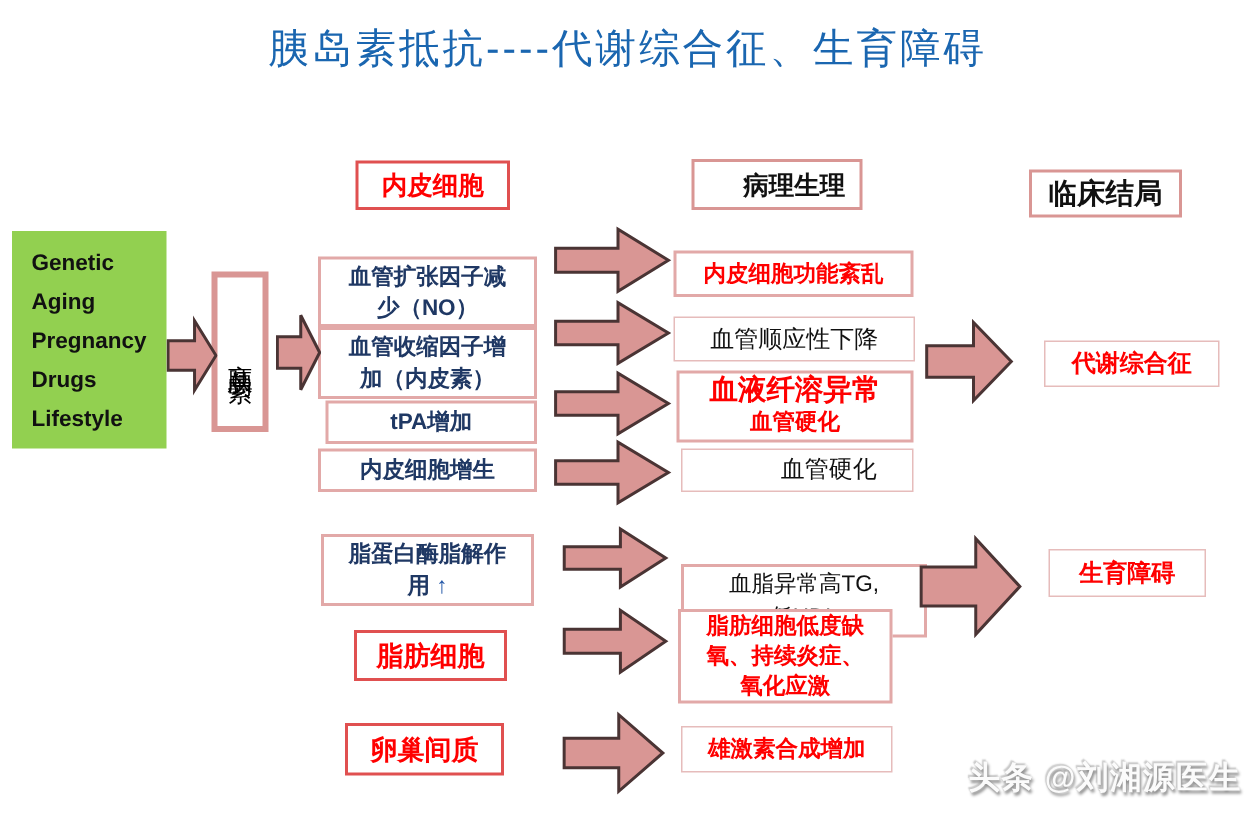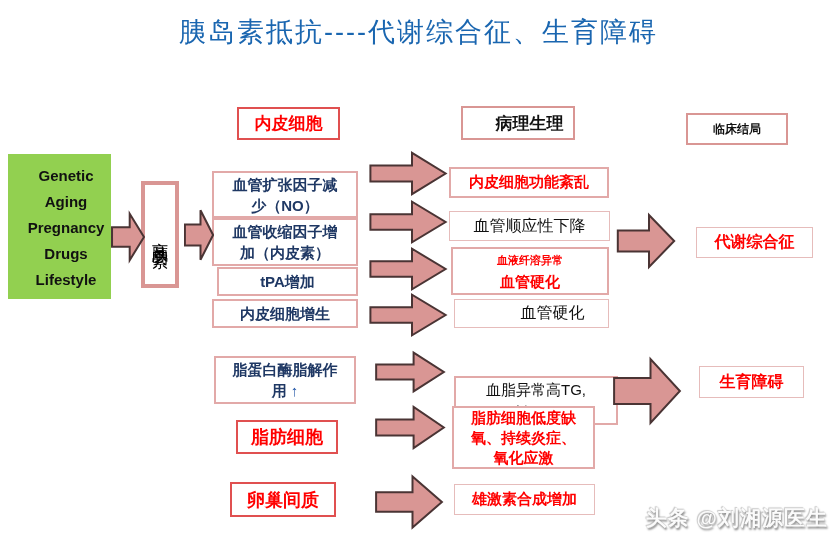--- a/index.html
+++ b/index.html
@@ -10,21 +10,20 @@
   .abs{position:absolute;box-sizing:border-box;}
   
   .title{
     left:0;top:14px;width:100%;text-align:center;
     font-size:27px;font-weight:normal;color:#1a66b0;letter-spacing:2px;
   }
   
   .riskbox{
     left:8px;top:154px;width:103px;height:145px;background:#92d050;
     padding:9px 0 0 13px;
-    text-align:center;
   }
   .riskbox .item{font-size:15px;font-weight:bold;color:#111;line-height:26px;}
   
   .box{
     background:#fff;display:flex;flex-direction:column;align-items:center;justify-content:center;
     text-align:center;
   }
   .b-salmon{border:2px solid #e2a9a8;}
   .b-salmon-strong{border:2.5px solid #d99694;}
   .b-salmon-light{border:1.5px solid #e6bcbb;}
@@ -105,41 +104,41 @@
     <span class="t-black" style="font-size:17px;font-weight:bold;">病理生理</span>
   </div>
 
   <div class="abs box b-salmon" style="left:449px;top:167px;width:160px;height:31px;">
     <span class="t-red" style="font-size:15px;">内皮细胞功能紊乱</span>
   </div>
   <div class="abs box b-salmon-light" style="left:449px;top:211px;width:161px;height:30px;">
     <span class="t-black" style="font-size:16px;">血管顺应性下降</span>
   </div>
   <div class="abs box b-salmon" style="left:451px;top:247px;width:158px;height:48px;">
-    <span class="line t-red" style="font-size:11px;line-height:21px;">血液纤溶异常</span>
+    <span class="line t-red" style="font-size:19px;line-height:21px;">血液纤溶异常</span>
     <span class="line t-red" style="font-size:15px;line-height:21px;">血管硬化</span>
   </div>
   <div class="abs box b-salmon-light" style="left:454px;top:299px;width:155px;height:29px;padding-left:42px;">
     <span class="t-black" style="font-size:16px;">血管硬化</span>
   </div>
   <div class="abs box b-salmon" style="left:454px;top:351px;width:164px;height:49px;margin-top:25px;">
     <span class="line t-black" style="font-size:15px;line-height:22px;">血脂异常高TG,</span>
     <span class="line t-black" style="font-size:15px;line-height:22px;">低HDL</span>
   </div>
   <div class="abs box b-salmon" style="left:452px;top:406px;width:143px;height:63px;">
     <span class="line t-red" style="font-size:15px;line-height:20px;">脂肪细胞低度缺</span>
     <span class="line t-red" style="font-size:15px;line-height:20px;">氧、持续炎症、</span>
     <span class="line t-red" style="font-size:15px;line-height:20px;">氧化应激</span>
   </div>
   <div class="abs box b-salmon-light" style="left:454px;top:484px;width:141px;height:31px;">
     <span class="t-red" style="font-size:15px;">雄激素合成增加</span>
   </div>
 
   <div class="abs box b-salmon-strong" style="left:686px;top:113px;width:102px;height:32px;">
-    <span class="t-black" style="font-size:12px;font-weight:bold;">临床结局</span>
+    <span class="t-black" style="font-size:19px;font-weight:bold;">临床结局</span>
   </div>
 
   <div class="abs box b-salmon-light" style="left:696px;top:227px;width:117px;height:31px;">
     <span class="t-red" style="font-size:16px;">代谢综合征</span>
   </div>
   <div class="abs box b-salmon-light" style="left:699px;top:366px;width:105px;height:32px;">
     <span class="t-red" style="font-size:16px;">生育障碍</span>
   </div>
 
   <div class="arrow" style="left:111px;top:208px;width:34px;height:58px;">

